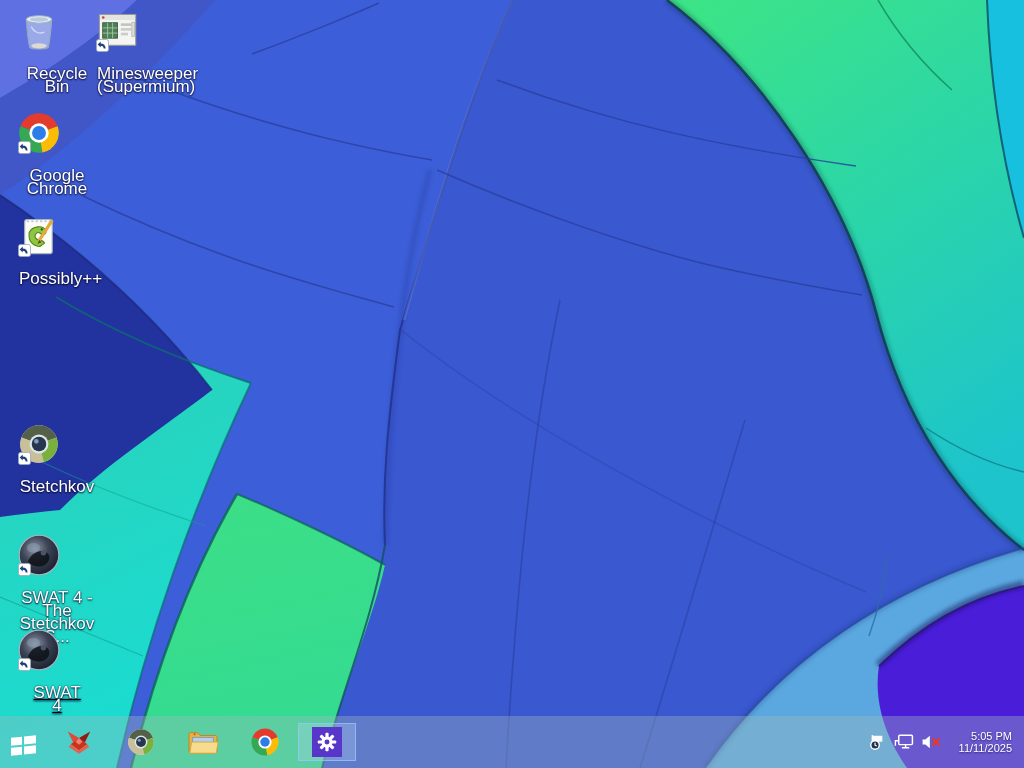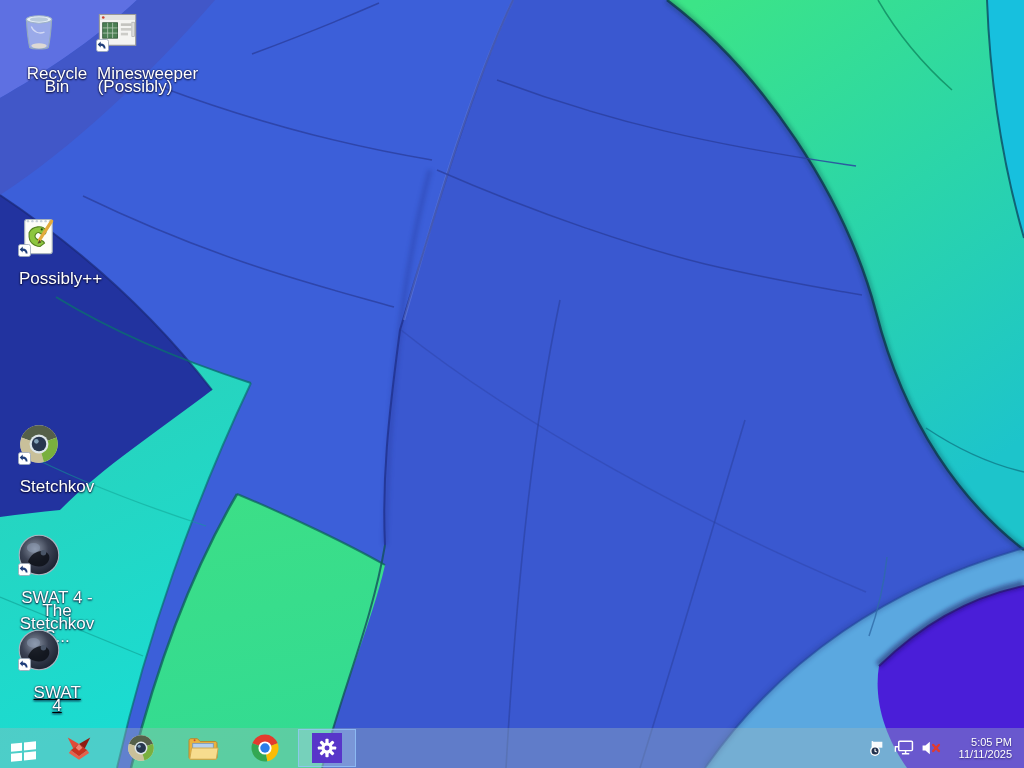--- a/index.html
+++ b/index.html
@@ -10,21 +10,21 @@
   
   .desktop-icons{position:absolute;inset:0;}
   .dicon{position:absolute;width:78px;display:flex;flex-direction:column;align-items:center;cursor:default;}
   .dicon-img{width:46px;height:46px;position:relative;display:flex;align-items:center;justify-content:center;}
   .dicon-img svg{display:block;}
   .shortcut-arrow{position:absolute;left:2px;bottom:2px;width:13px;height:13px;}
   .dicon-label{margin-top:13px;font-size:17px;line-height:13px;color:#fff;text-align:center;max-width:76px;
     text-shadow:0 1px 2px rgba(0,0,40,.95),0 0 2px rgba(0,0,40,.75);padding-left:36px;}
 
   
-  .taskbar{position:absolute;left:0;right:0;bottom:0;height:40px;display:flex;align-items:center;
+  .taskbar{position:absolute;left:0;right:0;bottom:0;height:52px;display:flex;align-items:center;
     background:rgba(158,185,190,.38);}
   .tb-btn{width:62px;height:40px;display:flex;align-items:center;justify-content:center;}
   .tb-start{width:48px;}
   .tb-settings{width:58px;height:38px;margin-left:2px;background:rgba(190,220,250,.28);
     border:1px solid rgba(150,200,255,.7);box-sizing:border-box;display:flex;align-items:center;justify-content:center;}
   .settings-tile{width:30px;height:30px;background:#5836c9;display:flex;align-items:center;justify-content:center;}
   .tray{margin-left:auto;display:flex;align-items:center;gap:7px;padding-right:12px;}
   .tray-icon{display:flex;align-items:center;justify-content:center;height:40px;}
   .tray-clock{margin-left:10px;font-size:11px;line-height:12.5px;color:#fff;text-align:right;
     text-shadow:0 1px 2px rgba(0,0,60,.6);}
@@ -146,23 +146,39 @@
           <rect x="23.5" y="13" width="9.5" height="2.4" fill="#c3c3bf"></rect>
           <rect x="23.5" y="17.3" width="9.5" height="2.4" fill="#ccccc8"></rect>
           <rect x="23.5" y="21.6" width="6.5" height="2.4" fill="#ccccc8"></rect>
           <rect x="33.5" y="12" width="2.5" height="13" fill="#dddddd" stroke="#aaa" stroke-width="0.6"></rect>
         </svg>
         <svg class="shortcut-arrow" viewBox="0 0 13 13">
           <rect x="0.5" y="0.5" width="12" height="12" rx="2" fill="#fff" stroke="#9aa7b8" stroke-width="0.8"></rect>
           <path d="M9.6,9.6 C9.6,6.4 7.6,4.5 4.7,4.5 L4.7,2.6 L1.7,5.6 L4.7,8.6 L4.7,6.7 C6.6,6.7 7.7,7.8 7.7,9.6 Z" fill="#1f3e7a"></path>
         </svg>
       </div>
-      <div class="dicon-label">Minesweeper (Possibly)</div>
-    </div>
-
+      <div class="dicon-label">Minesweeper (Supermium)</div>
+    </div>
+
+    <div class="dicon" style="left:0px;top:110px;">
+      <div class="dicon-img">
+        <svg width="44" height="44" viewBox="0 0 40 40">
+          <path d="M20,20 L3.1,13.8 A18,18 0 0 1 36.9,13.8 Z" fill="#e33b2e"></path>
+          <path d="M20,20 L3.1,13.8 A18,18 0 0 0 23.1,37.7 Z" fill="#34a853"></path>
+          <path d="M20,20 L23.1,37.7 A18,18 0 0 0 36.9,13.8 Z" fill="#fbbc05"></path>
+          <circle cx="20" cy="20" r="8.8" fill="#ffffff"></circle>
+          <circle cx="20" cy="20" r="6.3" fill="#2b7de9"></circle>
+        </svg>
+        <svg class="shortcut-arrow" viewBox="0 0 13 13">
+          <rect x="0.5" y="0.5" width="12" height="12" rx="2" fill="#fff" stroke="#9aa7b8" stroke-width="0.8"></rect>
+          <path d="M9.6,9.6 C9.6,6.4 7.6,4.5 4.7,4.5 L4.7,2.6 L1.7,5.6 L4.7,8.6 L4.7,6.7 C6.6,6.7 7.7,7.8 7.7,9.6 Z" fill="#1f3e7a"></path>
+        </svg>
+      </div>
+      <div class="dicon-label">Google Chrome</div>
+    </div>
 
     <div class="dicon" style="left:0px;top:213px;">
       <div class="dicon-img">
         <svg width="44" height="44" viewBox="0 0 40 40">
           <rect x="7" y="5" width="25" height="31" rx="2" fill="#fdfdf8" stroke="#a9b4be" stroke-width="1"></rect>
           <g fill="#c7d0d8">
               <circle cx="10" cy="6.5" r="1.1"></circle>
               <circle cx="14" cy="6.5" r="1.1"></circle>
               <circle cx="18" cy="6.5" r="1.1"></circle>
               <circle cx="22" cy="6.5" r="1.1"></circle>

